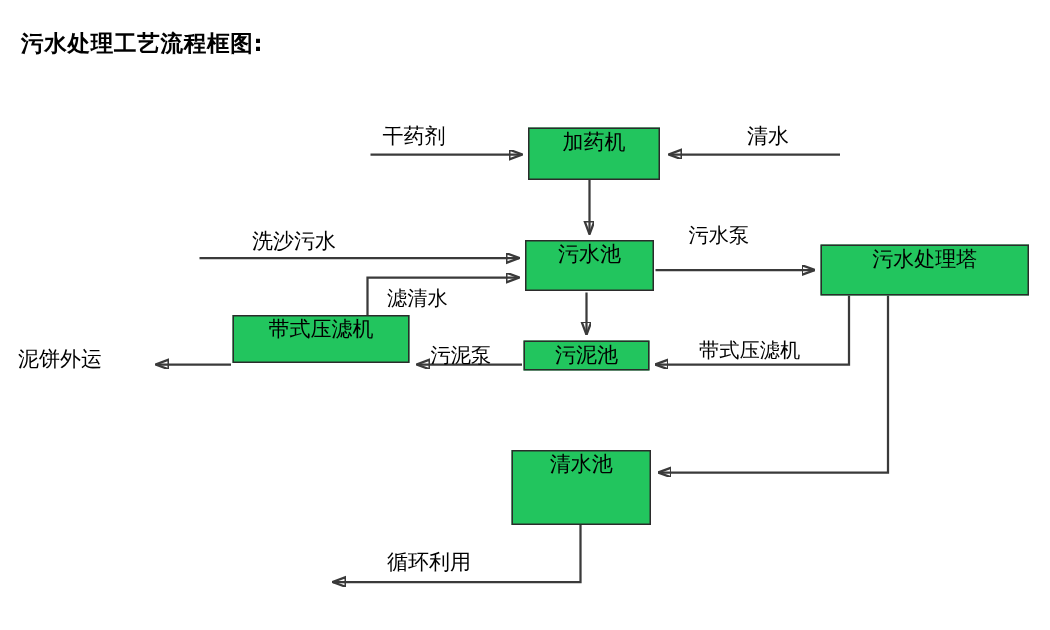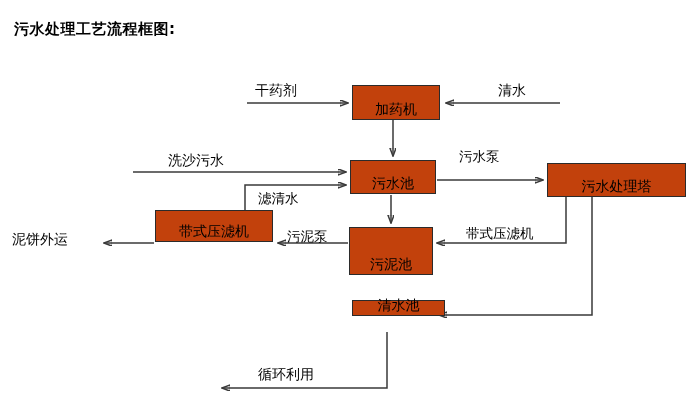--- a/index.html
+++ b/index.html
@@ -22,23 +22,23 @@
     font-size: 15px;
     font-weight: bold;
     color: #000000;
     letter-spacing: 0.5px;
     white-space: nowrap;
   }
   .node {
     position: absolute;
     box-sizing: border-box;
     border: 1.4px solid #2b2b2b;
-    background: #c2410c;
+    background: #22c55e;
     display: flex;
-    align-items: flex-end;
+    align-items: flex-start;
     justify-content: center;
     font-size: 14px;
     color: #000000;
     white-space: nowrap;
     z-index: 3;
   }
   .edge-label {
     position: absolute;
     font-size: 13.5px;
     color: #000000;
@@ -116,25 +116,25 @@
   </div>
 
   <div class="node" style="left:547px; top:163px; width:139px; height:34px;">
     <span>污水处理塔</span>
   </div>
 
   <div class="node" style="left:155px; top:210px; width:118px; height:32px;">
     <span>带式压滤机</span>
   </div>
 
-  <div class="node" style="left:349px; top:227px; width:84px; height:48px;">
+  <div class="node" style="left:349px; top:227px; width:84px; height:20px;">
     <span>污泥池</span>
   </div>
 
-  <div class="node" style="left:352px; top:300px; width:93px; height:16px;">
+  <div class="node" style="left:341px; top:300px; width:93px; height:50px;">
     <span>清水池</span>
   </div>
 
   <div class="term" style="left:255px; top:82px;">干药剂</div>
 
   <div class="term" style="left:475px; top:82px;margin-left:23px;">清水</div>
 
   <div class="term" style="left:168px; top:152px;">洗沙污水</div>
 
   <div class="term" style="left:12px; top:231px;">泥饼外运</div>

